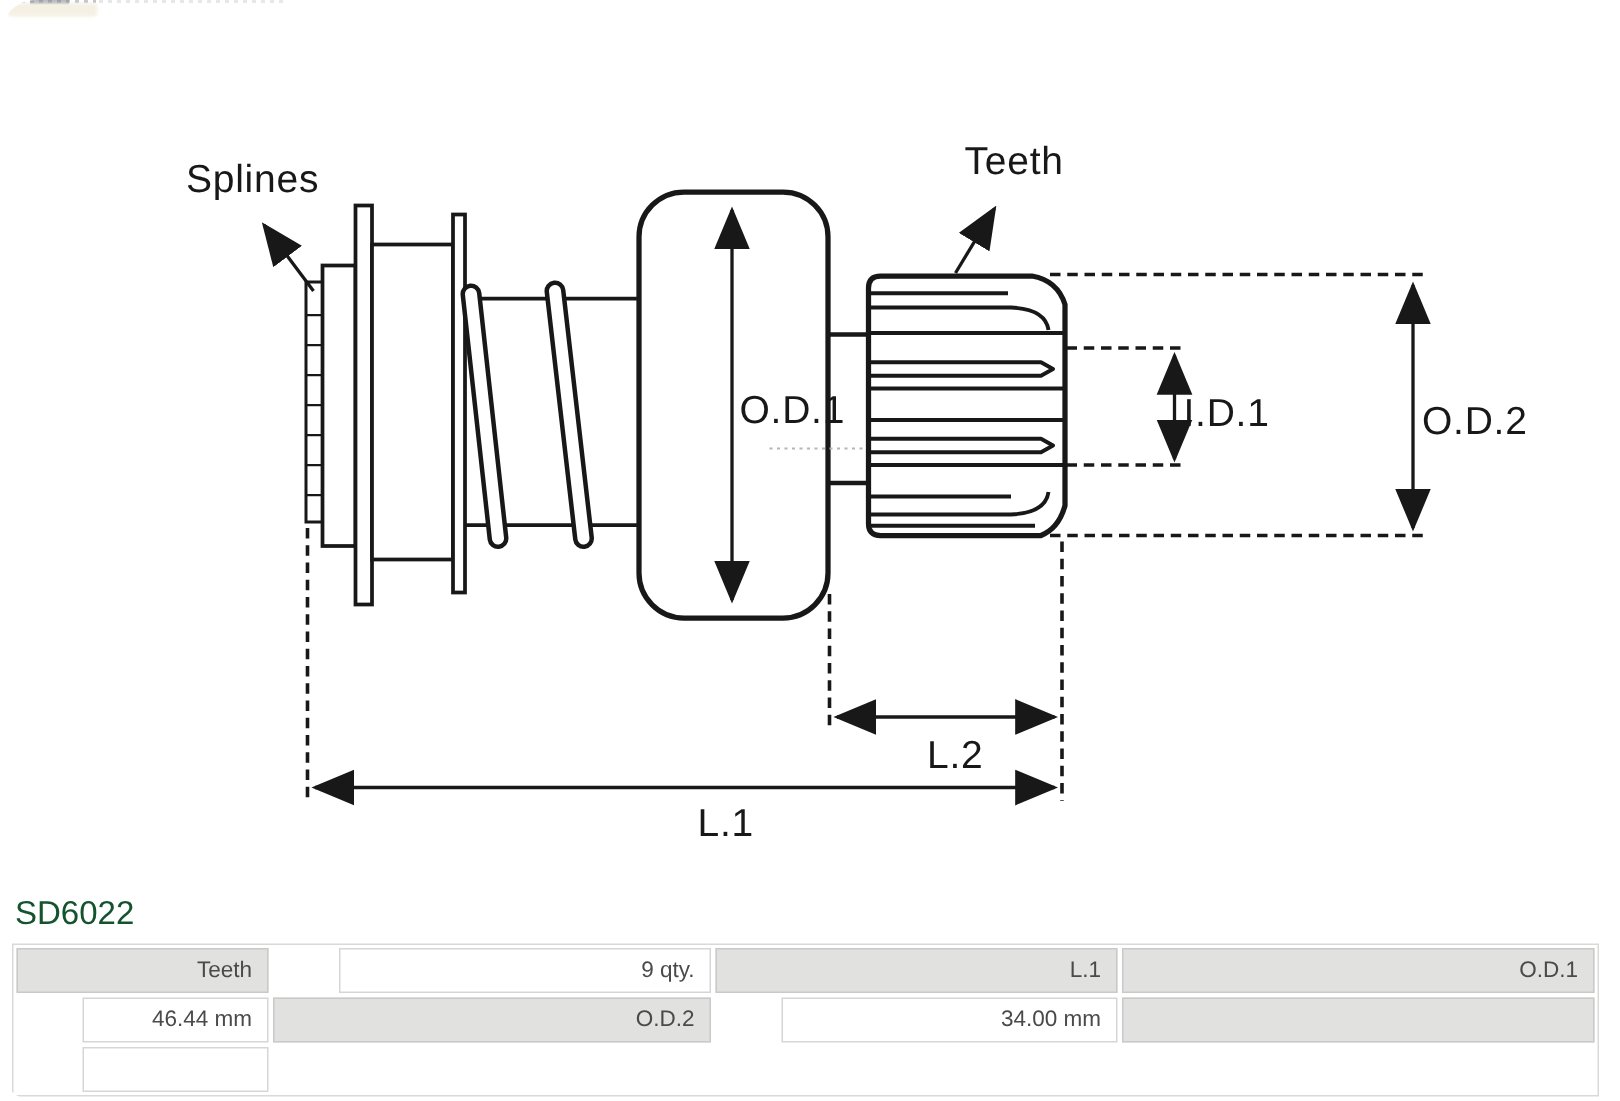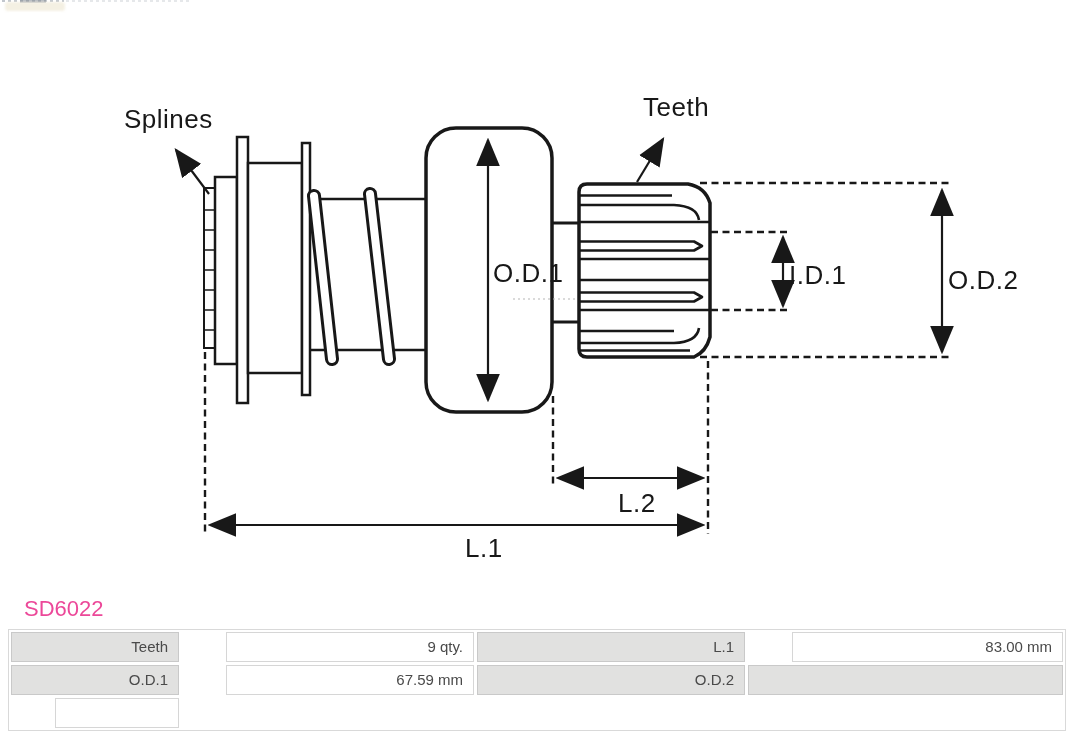--- a/index.html
+++ b/index.html
@@ -2,37 +2,38 @@
 <html><head>
 <meta charset="utf-8">
 <style>
   html,body{margin:0;padding:0;background:#ffffff;}
   .page{
     position:relative;
     width:1080px;height:734px;
     background:#ffffff;
     font-family:"Liberation Sans", sans-serif;
     overflow:hidden;
+    border-radius:24px;
   }
   
   .logo-frag{position:absolute;left:2px;top:0;width:190px;height:12px;}
   .logo-dots-a{position:absolute;left:0;top:0;width:62px;height:2px;
     background:repeating-linear-gradient(90deg,#8f98a3 0 3px,transparent 3px 6px);opacity:.55;}
   .logo-dots-b{position:absolute;left:64px;top:0;width:124px;height:2px;
     background:repeating-linear-gradient(90deg,#aab1b9 0 3px,transparent 3px 6px);opacity:.3;}
   .logo-chunk{position:absolute;left:18px;top:0;width:26px;height:3px;background:#6f7781;opacity:.5;}
   .logo-smudge{position:absolute;left:3px;top:2px;width:60px;height:9px;
     background:#f3eedf;border-radius:3px;opacity:.85;filter:blur(1px);}
   
   .drawing{position:absolute;left:0;top:0;}
   .dim-label{font-size:26px;fill:#181818;letter-spacing:.5px;}
   
   .part-no{
-    position:absolute;left:24px;top:597px;
-    font-size:22px;line-height:24px;color:#ec4899;
+    position:absolute;left:10px;top:597px;
+    font-size:22px;line-height:24px;color:#14532d;
   }
   
   .spec-table{
     position:absolute;left:8px;top:629px;width:1058px;
     box-sizing:border-box;border:1px solid #d9d9d9;background:#fff;
     padding:2px;display:grid;
     grid-template-columns:168px 292px 268px 1fr;
     gap:3px;
     font-size:15px;color:#4a4a4a;
   }
@@ -147,23 +148,23 @@
       <text class="dim-label" x="465" y="557">L.1</text>
     </g>
   </svg>
 
   <div class="part-no">SD6022</div>
 
   <div class="spec-table">
     <div class="cell lbl">Teeth</div>
     <div class="cell val">9 qty.</div>
     <div class="cell lbl">L.1</div>
-    <div class="cell val">83.00 mm</div>
 
     <div class="cell lbl">O.D.1</div>
-    <div class="cell val">67.59 mm</div>
+    <div class="cell val">46.44 mm</div>
 
     <div class="cell lbl">O.D.2</div>
+    <div class="cell val">34.00 mm</div>
     <div class="cell lbl"></div>
     <div class="cell val"></div>
   </div>
 
 </div>
 
 </body></html>

